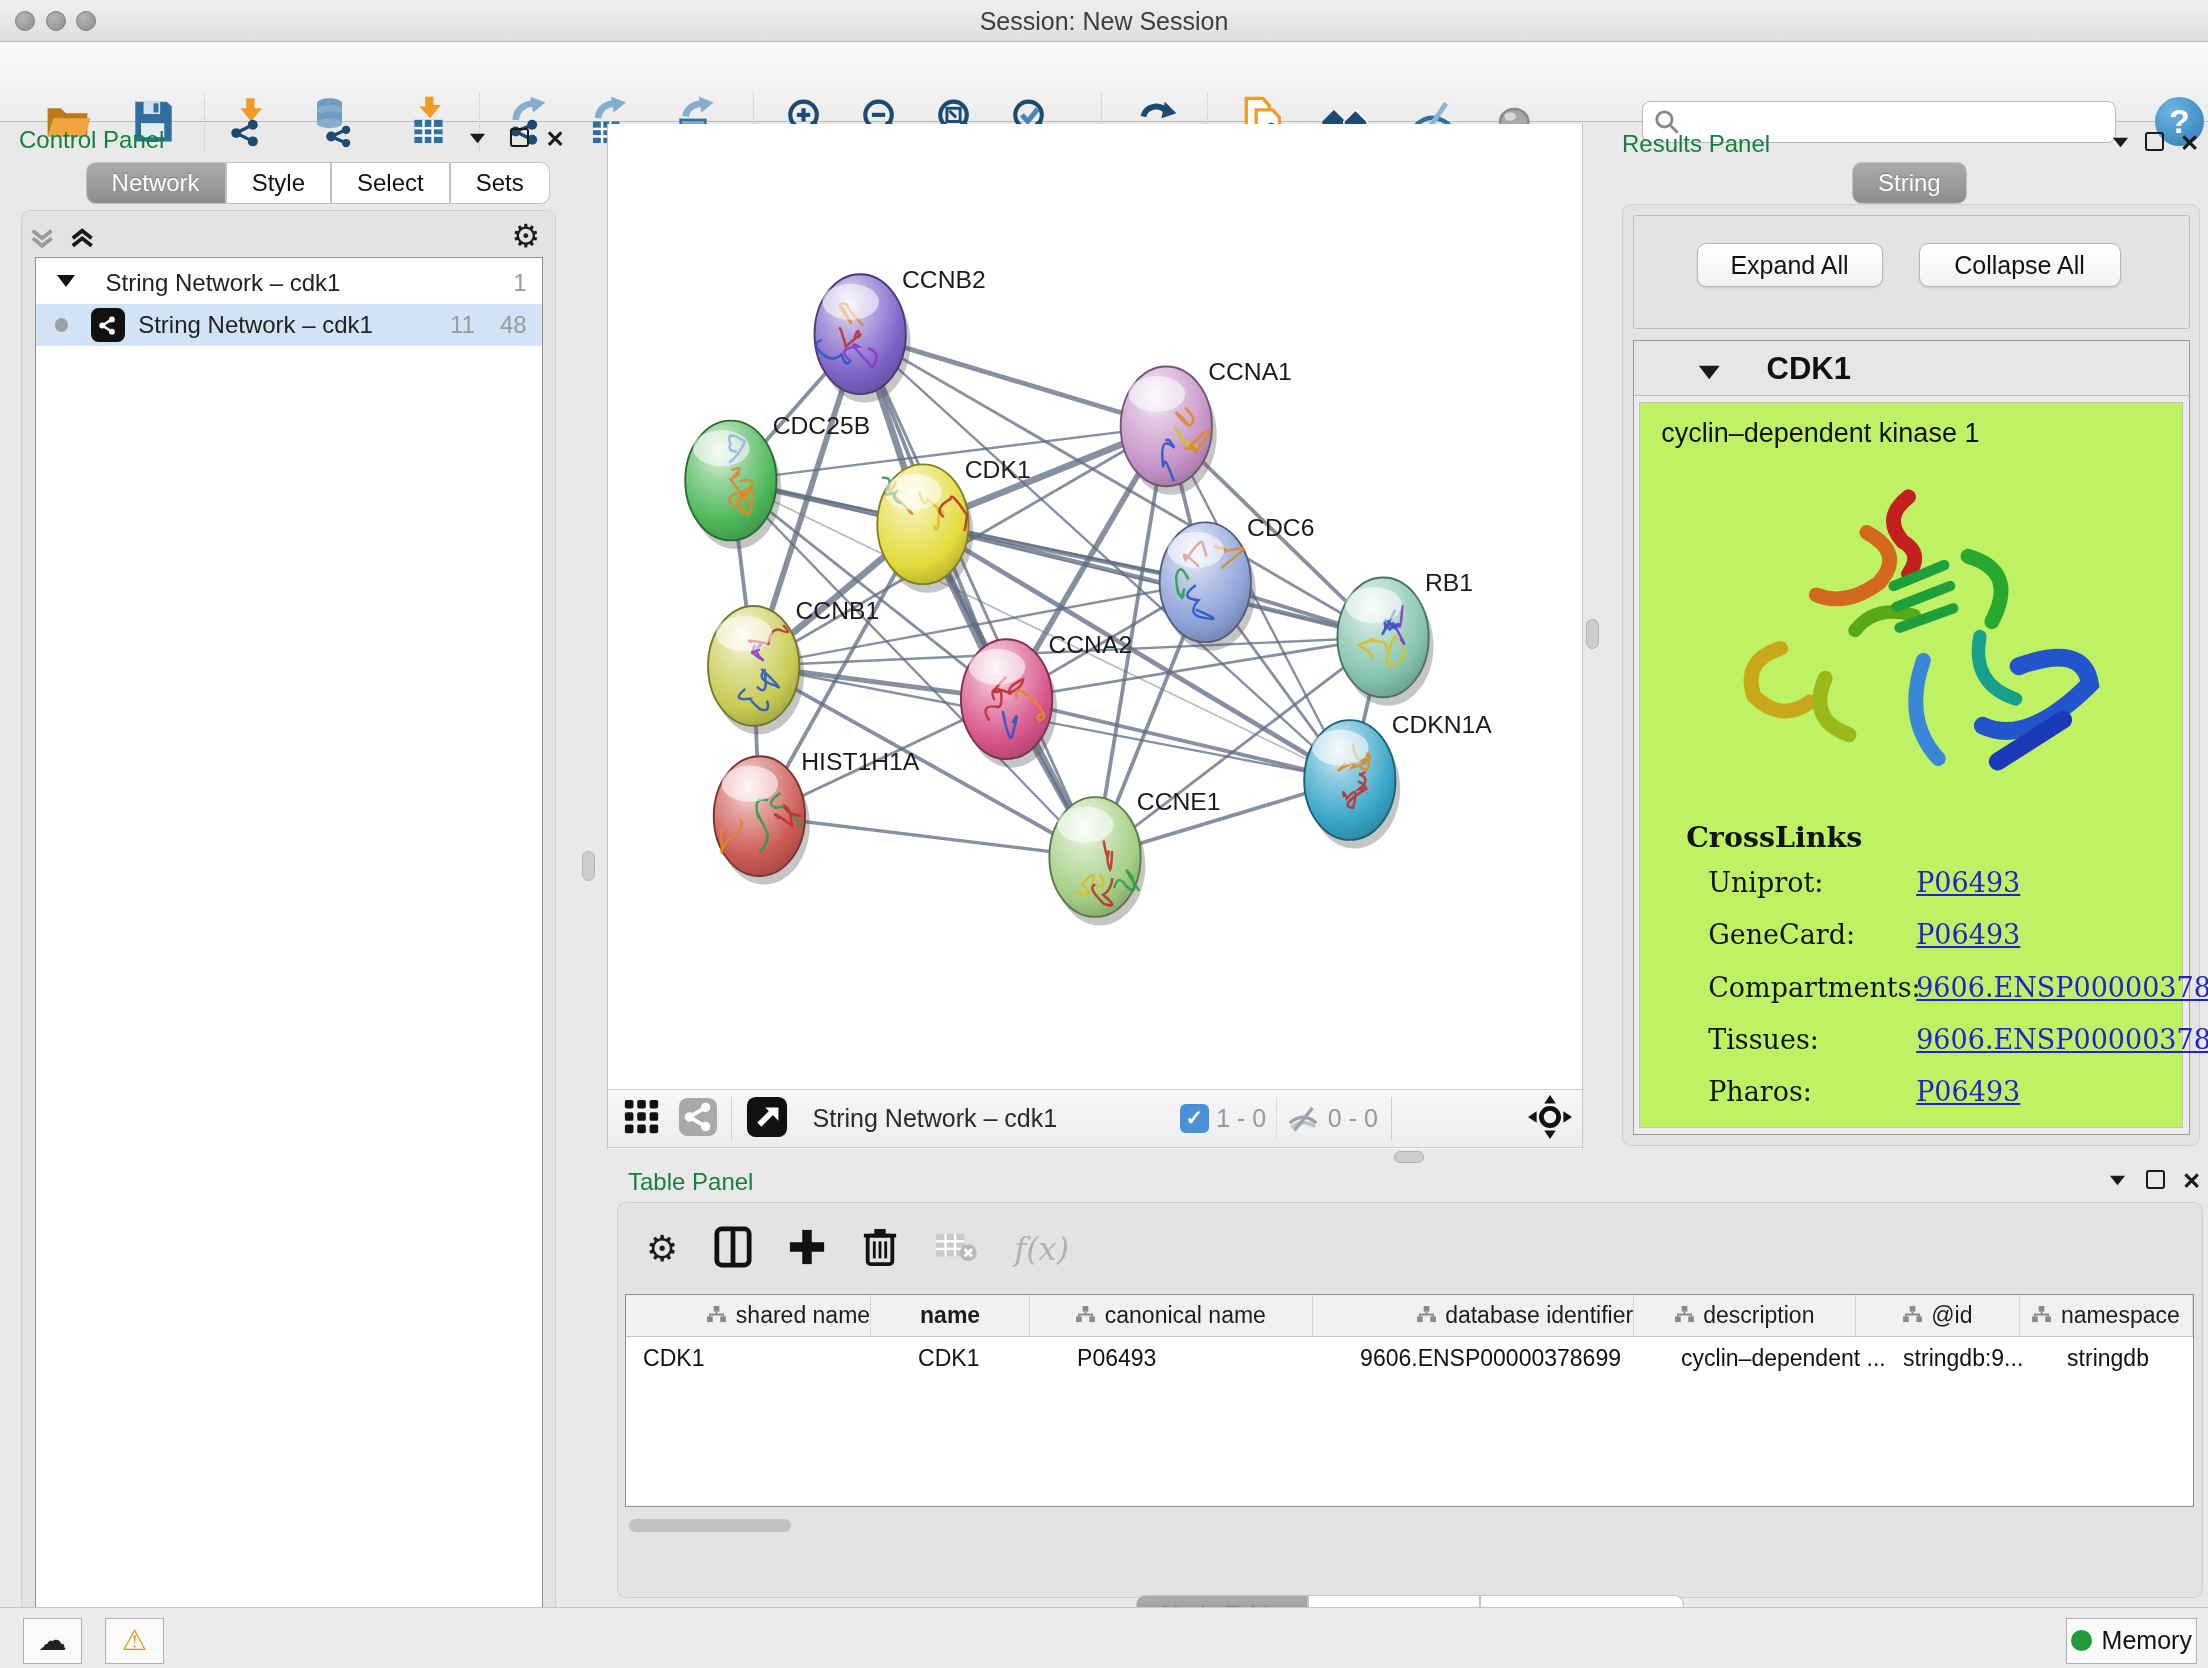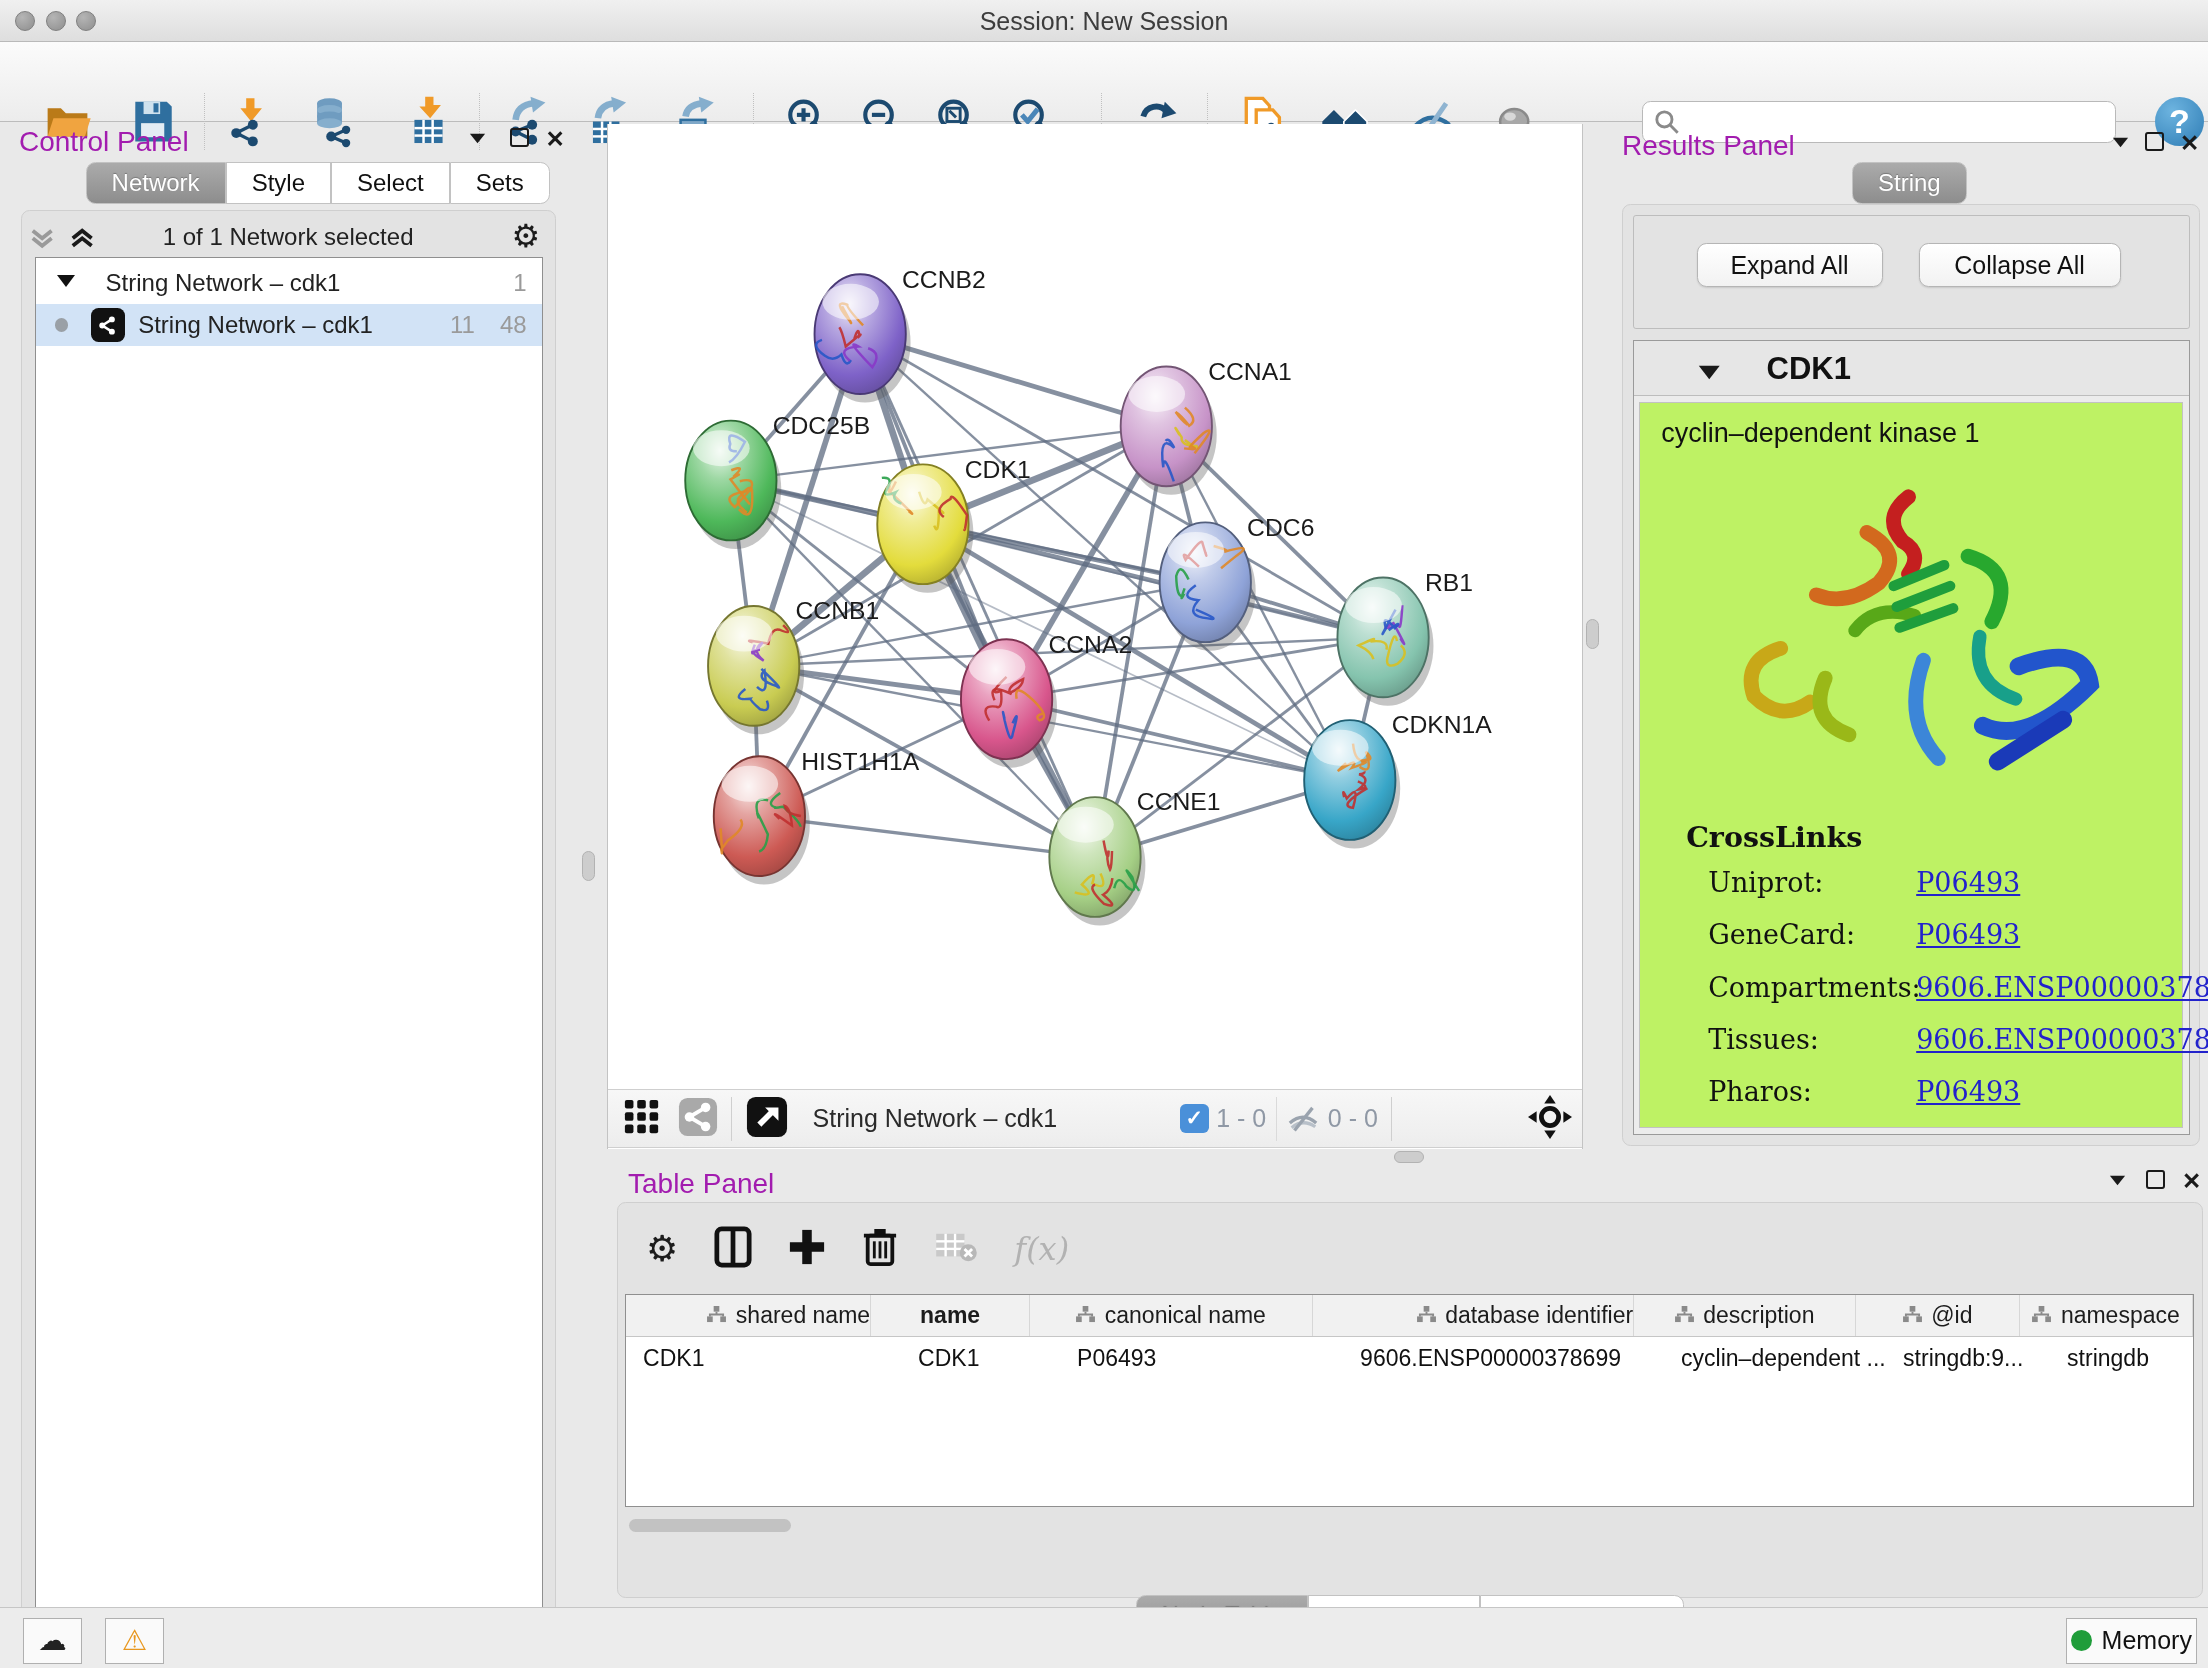--- a/index.html
+++ b/index.html
@@ -24,21 +24,21 @@
           align-items:center; justify-content:center; }
   .tsep { position:absolute; top:51px; height:57px; border-left:1.9px dotted #c0c0c0; }
   .searchbox { position:absolute; left:1642px; top:59px; width:474px; height:42px;
                background:#fff; border:1px solid #b9b9b9; border-radius:8.6px;
                display:flex; align-items:center; padding-left:9.5px; }
   .helpbtn { position:absolute; left:2155px; top:55px; width:49px; height:49px; border-radius:50%;
              background:radial-gradient(circle at 35% 28%, #6db4e0, #2e7cb4); color:#fff;
              font-size:34px; font-weight:bold; text-align:center; line-height:48px; }
 
   
-  .panel-title { font-size:28px; color:#a21caf; }
+  .panel-title { font-size:24px; color:#15803d; }
   .win-ico { color:#1a1a1a; font-size:23px; line-height:23px; }
   .sq-ico { width:19px; height:19px; border:2.9px solid #1a1a1a; border-radius:2.9px; display:inline-block; }
   .groupbox { background:#e3e3e3; border:1px solid #cfcfcf; border-radius:8.6px; }
   .tab { height:42px; line-height:40px; padding:0 25px; background:#fff; border:1px solid #c2c2c2;
          font-size:24px; color:#111; display:inline-block; }
   .tab.first { border-radius:9.5px 0 0 9.5px; }
   .tab.last { border-radius:0 9.5px 9.5px 0; }
   .tab.active { background:linear-gradient(#ababab,#8d8d8d); color:#fff; text-shadow:0 -1px 1px #777; }
   .tab.lone { border-radius:9.5px; }
 
@@ -334,21 +334,20 @@
           <path d="M4 6 l10 8 10-8"></path>
           <path d="M4 14 l10 8 10-8"></path>
         </g>
       </svg></span>
   <span class="cp-chevrons" style="left:61px"><svg width="32" height="28.5" viewBox="0 0 34 30">
         <g stroke="#1a1a1a" stroke-width="4" fill="none">
           <path d="M4 22 l10-8 10 8"></path>
           <path d="M4 14 l10-8 10 8"></path>
         </g>
       </svg></span>
-  <div class="cp-selrow">1 of 1 Network selected</div>
   <span class="cp-gear">⚙</span>
   <div class="cp-white">
     <div class="tree-row1">
       <span class="tri" style="position:absolute; left:21px; top:11.4px"></span>
       <span style="position:absolute; left:70px; top:5.7px">String Network – cdk1</span>
       <span class="graycount" style="position:absolute; right:15px; top:5.7px">1</span>
     </div>
     <div class="tree-row2">
       <span class="bullet" style="margin-left:19px"></span>
       <span class="badge" style="margin-left:23px">

